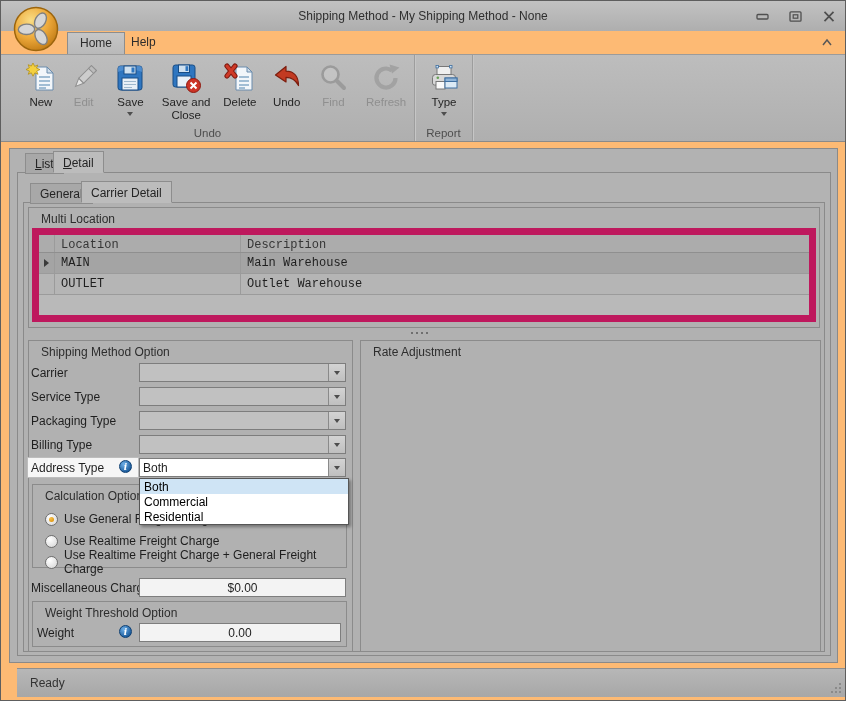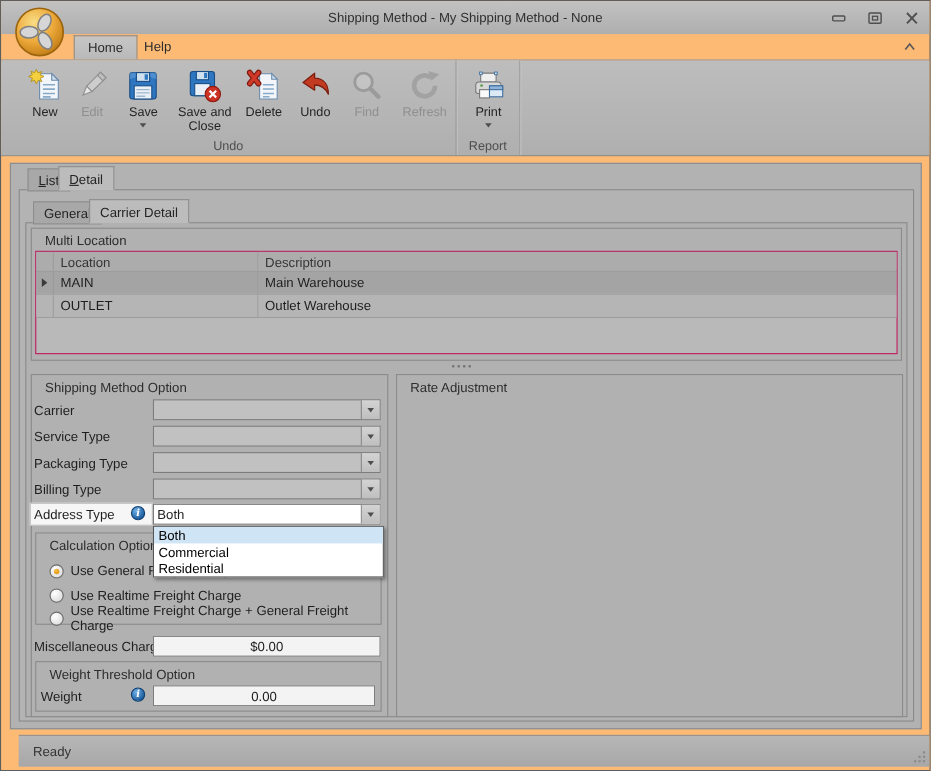--- a/index.html
+++ b/index.html
@@ -36,21 +36,21 @@
   
   .outer-box{position:absolute;left:8px;top:147px;width:829px;height:515px;border:1px solid #8a8a8a;background:#b2b2b2;}
   .tabbtn{position:absolute;padding:3px 9px 2px 9px;border:1px solid #8d8d8d;background:#a8a8a8;color:#242424;}
   .tabbtn.active{background:#bcbcbc;border-bottom-color:#bcbcbc;z-index:3;}
   .u{text-decoration:underline;}
   .detail-box{position:absolute;left:16px;top:171px;width:814px;height:484px;border:1px solid #8a8a8a;background:#b3b3b3;}
   .sub-box{position:absolute;left:22px;top:201px;width:802px;height:450px;border:1px solid #8a8a8a;background:#b1b1b1;}
   .groupbox{position:absolute;border:1px solid #8b8b8b;background:#b1b1b1;}
   .groupbox>.gtitle{position:absolute;left:12px;top:4px;color:#2d2d2d;}
   
-  .grid{position:absolute;border:1px solid #be185d;background:#b9b9b9;}
+  .grid{position:absolute;border:7px solid #be185d;background:#b9b9b9;font-family:Liberation Mono, monospace;}
   .grow{display:flex;border-bottom:1px solid #9b9b9b;}
   .gcell{border-right:1px solid #9b9b9b;padding:3px 6px 0 6px;overflow:hidden;white-space:nowrap;}
   .ghead .gcell{background:#acacac;color:#353535;}
   .ghead{border-bottom:1px solid #8f8f8f;}
   .ind{width:16px;flex:none;background:#acacac;display:flex;align-items:center;justify-content:center;padding:0;}
   .tri{width:0;height:0;border-left:5px solid #3a3a3a;border-top:4px solid transparent;border-bottom:4px solid transparent;}
   .row-sel .gcell{background:#a4a4a4;}
   .row-norm .gcell{background:#b5b5b5;}
   
   .hsplit{position:absolute;display:flex;gap:3px;}
@@ -227,21 +227,21 @@
           <svg class="ricon" viewBox="0 0 32 32">
             <rect x="9" y="4.5" width="14" height="8" rx="1" fill="#efefef" stroke="#787878"></rect>
             <path d="M7.5 12.5h17a3 3 0 0 1 3 3v5.5a2 2 0 0 1-2 2h-19a2 2 0 0 1-2-2v-5.5a3 3 0 0 1 3-3z" fill="#d8d8d8" stroke="#787878"></path>
             <circle cx="9.8" cy="15.8" r="1.3" fill="#66a055"></circle>
             <rect x="8" y="19.5" width="9" height="7.5" fill="#fafafa" stroke="#787878"></rect>
             <rect x="17" y="16" width="12" height="10" fill="#dceaf5" stroke="#3f6fa0"></rect>
             <rect x="17" y="16" width="12" height="3.5" fill="#8fb4d8" stroke="#3f6fa0"></rect>
             <rect x="8" y="3.5" width="2.4" height="2.4" fill="#cfe4f5" stroke="#3f6fa0" stroke-width="0.8"></rect>
             <rect x="21.6" y="3.5" width="2.4" height="2.4" fill="#cfe4f5" stroke="#3f6fa0" stroke-width="0.8"></rect>
           </svg>
-          <span class="rlabel">Print</span>
+          <span class="rlabel">Type</span>
           <span class="caret"></span>
         </div>
       </div>
       <div class="rgroup-label">Report</div>
     </div>
   </div>
 
   <div class="outer-box"></div>
 
   <div class="tabbtn" style="left:24px;top:152px;z-index:2">

